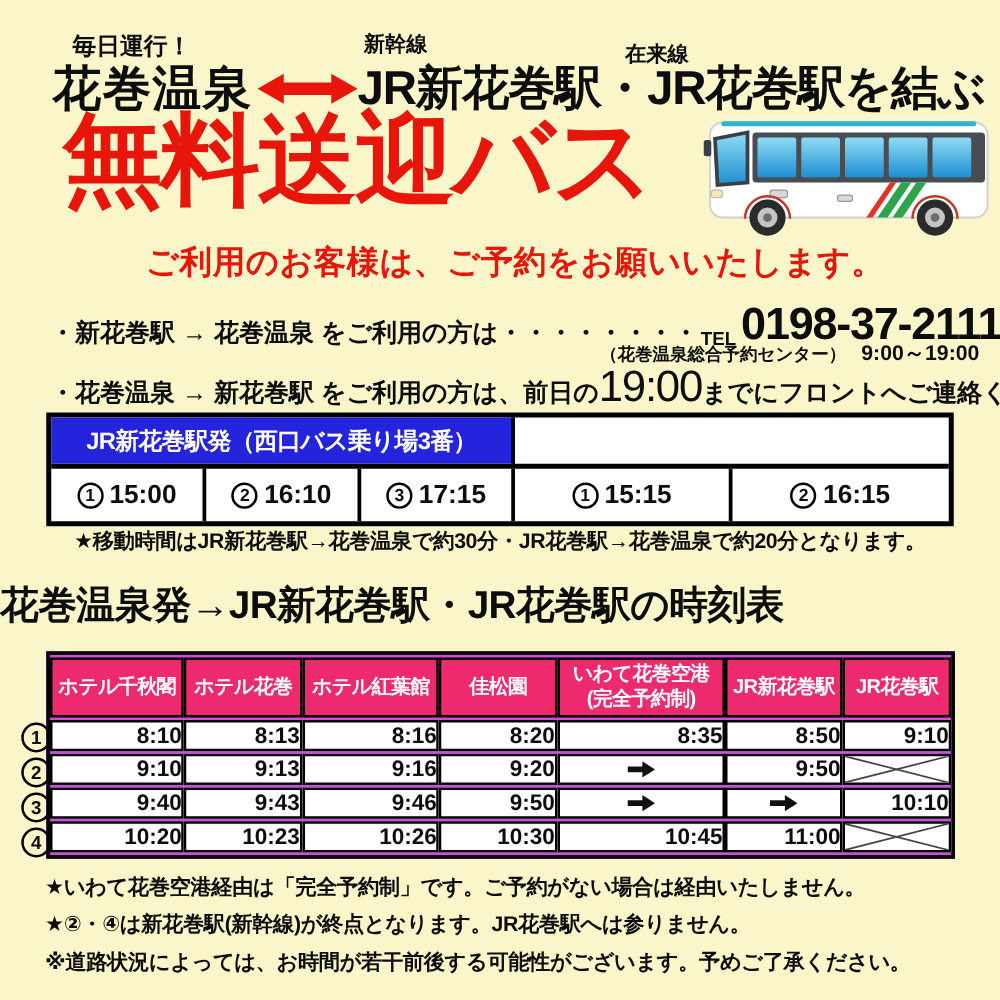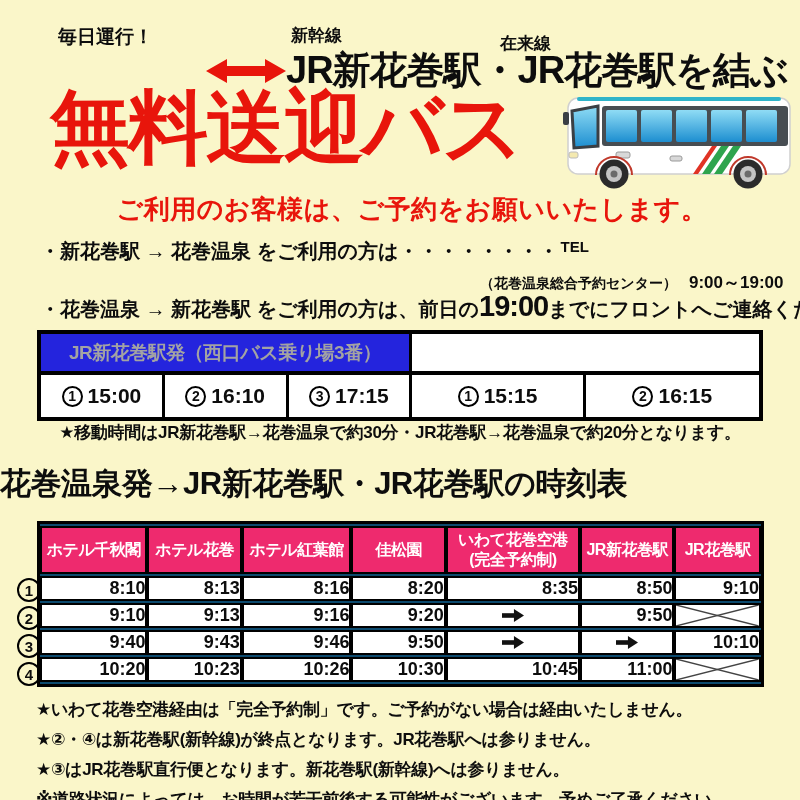--- a/index.html
+++ b/index.html
@@ -17,63 +17,64 @@
   .daily{left:58px;top:24px;font-size:19px;}
   .left-station{left:42px;top:44px;font-size:39px;letter-spacing:1px;}
   .hdr-arrow{left:206px;top:57px;width:80px;height:28px;}
   .shinkansen{left:291px;top:24px;font-size:17px;}
   .zairaisen{left:500px;top:32px;font-size:17px;}
   .right-stations{left:286px;top:45px;font-size:38px;letter-spacing:-1px;white-space:nowrap;}
   .big-title{left:50px;top:84px;font-size:80px;font-weight:900;color:var(--red);letter-spacing:-2px;line-height:1.1;white-space:nowrap;}
   .bus{left:552px;top:90px;width:246px;height:100px;}
   
   .notice{left:0;top:192px;width:800px;text-align:center;font-size:26px;font-weight:800;color:var(--red);letter-spacing:.5px;padding-left:24px;}
-  .c-line1{left:40px;top:238px;display:flex;align-items:flex-start;white-space:nowrap;}
+  .c-line1{left:40px;top:238px;display:flex;align-items:flex-end;white-space:nowrap;}
   .c-line1 .lead{font-size:20px;}
   .c-line1 .tel{font-size:15px;margin:0 4px 0 2px;}
   .c-line1 .phone{font-size:36px;font-weight:800;letter-spacing:-1px;}
   .c-sub{left:480px;top:271px;display:flex;align-items:baseline;white-space:nowrap;}
   .c-sub .center{font-size:14px;}
   .c-sub .hours{font-size:17px;margin-left:12px;}
   .c-line2{left:40px;top:290px;display:flex;align-items:baseline;white-space:nowrap;}
   .c-line2 .t20{font-size:20px;}
-  .c-line2 .t30{font-size:29px;font-weight:700;letter-spacing:-1px;}
+  .c-line2 .t30{font-size:35px;font-weight:400;letter-spacing:-1px;}
   
   .stable{left:37px;top:330px;width:726px;background:#fff;border:4px solid #000;}
   .st-head{display:flex;border-bottom:4px solid #000;}
-  .st-h{background:var(--blue);color:#a3a3a3;height:37px;display:flex;align-items:center;justify-content:center;font-size:19px;letter-spacing:-.5px;white-space:nowrap;}
+  .st-h{background:var(--blue);color:#ffffff;height:37px;display:flex;align-items:center;justify-content:center;font-size:19px;letter-spacing:-.5px;white-space:nowrap;}
   .st-h.left{width:51.7%;border-right:3px solid #000;}
   .st-h.right{flex:1;}
   .st-row{display:flex;height:42px;}
   .st-c{display:flex;align-items:center;justify-content:center;border-right:3px solid #000;font-size:21px;}
   .st-c:last-child{border-right:none;}
   .st-c.w3{width:17.24%;}
   .st-c.w2{width:24.14%;}
   .cn{display:inline-flex;align-items:center;justify-content:center;width:21px;height:21px;border:2px solid #000;border-radius:50%;font-size:14px;font-weight:bold;margin-right:5px;flex:none;}
   .st-note{left:0;top:421px;width:800px;text-align:center;font-size:17px;letter-spacing:-.3px;}
   
   .tt-title{left:0;top:463px;width:800px;font-size:31px;letter-spacing:-.5px;}
-  .tt-wrap{left:37px;top:521px;width:727px;background:#0c4a6e;border:3px solid #000;}
+  .tt-wrap{left:37px;top:521px;width:727px;background:#d946ef;border:3px solid #000;}
   .tt{width:100%;border-collapse:separate;border-spacing:0 2px;}
   .tt th{background:var(--pink);color:#fff;border:2px solid #000;height:48px;font-size:16px;line-height:1.25;font-weight:bold;vertical-align:middle;text-align:center;letter-spacing:-.5px;}
   .tt td{background:#fff;border:2px solid #000;height:24px;font-size:18px;font-weight:bold;text-align:right;vertical-align:middle;position:relative;}
   .xmark{position:absolute;left:0;top:0;width:100%;height:100%;display:block;}
   .thru{display:block;margin:0 auto;width:22px;height:13px;}
   .row-num{width:24px;height:24px;font-size:15px;margin:0;position:absolute;left:17px;}
   .rn1{top:578px;} .rn2{top:606px;} .rn3{top:634px;} .rn4{top:662px;}
   
   .foot{left:36px;top:698px;width:740px;font-size:17px;letter-spacing:-.3px;}
   .foot div{margin-bottom:7px;white-space:nowrap;}
 </style>
 </head>
 <body>
 
 <div class="page">
 
   <div class="abs daily">毎日運行！</div>
+  <div class="abs left-station">花巻温泉</div>
   <svg class="abs hdr-arrow" viewBox="0 0 80 28">
     <polygon points="0,14 21,2 21,9 59,9 59,2 80,14 59,26 59,19 21,19 21,26" fill="#e8150b"></polygon>
   </svg>
   <div class="abs shinkansen">新幹線</div>
   <div class="abs zairaisen">在来線</div>
   <div class="abs big-title">無料送迎バス</div>
   <div class="abs right-stations">JR新花巻駅・JR花巻駅を結ぶ</div>
 
   <svg class="abs bus" viewBox="0 0 246 100">
     <defs>
@@ -106,20 +107,21 @@
     <circle cx="196" cy="84" r="14.5" fill="#2b2b2b"></circle>
       <circle cx="196" cy="84" r="8" fill="#c4c4c4"></circle>
       <circle cx="196" cy="84" r="3.5" fill="#6b6b6b"></circle>
   </svg>
 
   <div class="abs notice">ご利用のお客様は、ご予約をお願いいたします。</div>
 
   <div class="abs c-line1">
     <span class="lead">・新花巻駅 → 花巻温泉 をご利用の方は・・・・・・・・</span>
     <span class="tel">TEL</span>
+    <span class="phone">0198-37-2111</span>
   </div>
   <div class="abs c-sub">
     <span class="center">（花巻温泉総合予約センター）</span>
     <span class="hours">9:00～19:00</span>
   </div>
   <div class="abs c-line2">
     <span class="t20">・花巻温泉 → 新花巻駅 をご利用の方は、前日の</span>
     <span class="t30">19:00</span>
     <span class="t20">までにフロントへご連絡ください。</span>
   </div>
@@ -247,17 +249,16 @@
               </svg>
           </td>
         </tr>
       </tbody>
     </table>
   </div>
 
   <div class="abs foot">
     <div>★いわて花巻空港経由は「完全予約制」です。ご予約がない場合は経由いたしません。</div>
     <div>★②・④は新花巻駅(新幹線)が終点となります。JR花巻駅へは参りません。</div>
-    <div>★③はJR花巻駅直行便となります。新花巻駅(新幹線)へは参りません。</div>
     <div>※道路状況によっては、お時間が若干前後する可能性がございます。予めご了承ください。</div>
   </div>
 
 </div>
 
 </body></html>

